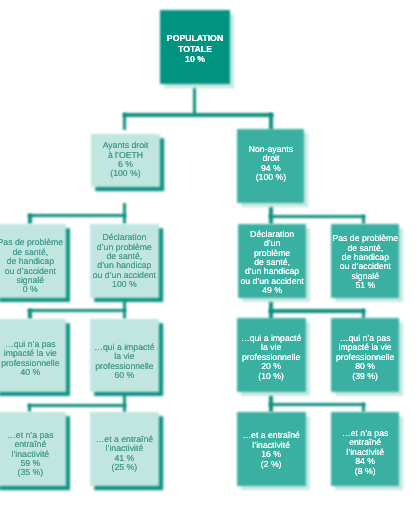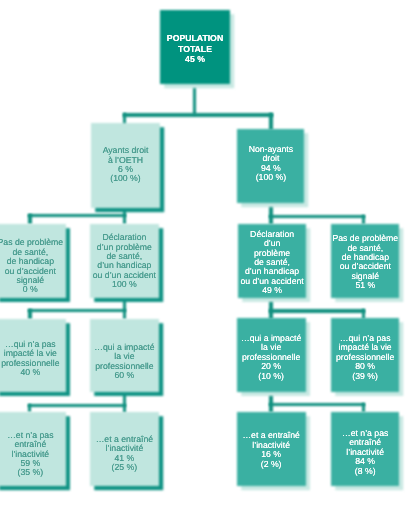--- a/index.html
+++ b/index.html
@@ -62,24 +62,24 @@
   <div class="ln" style="left:27.7px;top:403.8px;width:98.5px;height:3.3px"></div>
   <div class="ln" style="left:27.7px;top:403.8px;width:3.3px;height:8.7px"></div>
 
   <div class="ln" style="left:269.3px;top:391.5px;width:3.3px;height:20.7px"></div>
   <div class="ln" style="left:269.3px;top:403.2px;width:95.9px;height:3.3px"></div>
   <div class="ln" style="left:361.9px;top:403.2px;width:3.3px;height:9px"></div>
 
   <div class="node dark sh-light n-root" style="left:160px;top:10px;width:70px;height:74px">
     <span class="txt">POPULATION
 TOTALE
-45 %</span>
+10 %</span>
   </div>
 
-  <div class="node mint sh-dark" style="left:91px;top:123px;width:69px;height:85px;--ty:-0.5px">
+  <div class="node mint sh-dark" style="left:91px;top:134px;width:69px;height:53px;--ty:-0.5px">
     <span class="txt">Ayants droit
 à l’OETH
 6 %
 (100 %)</span>
   </div>
   <div class="node teal sh-light" style="left:237.4px;top:129.3px;width:67px;height:74px;--ty:-2.5px">
     <span class="txt">Non-ayants
 droit
 94 %
 (100 %)</span>

